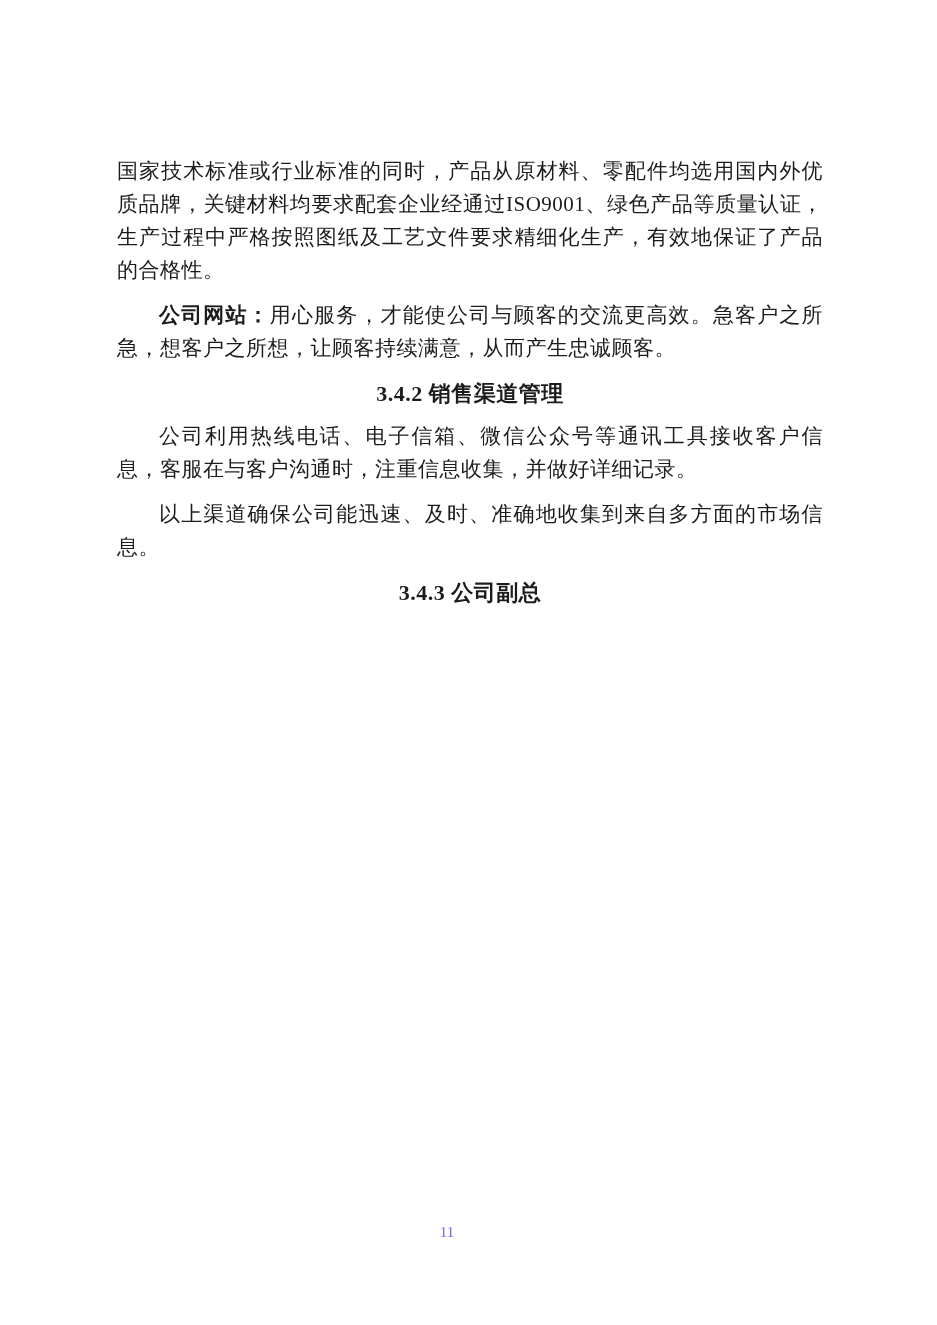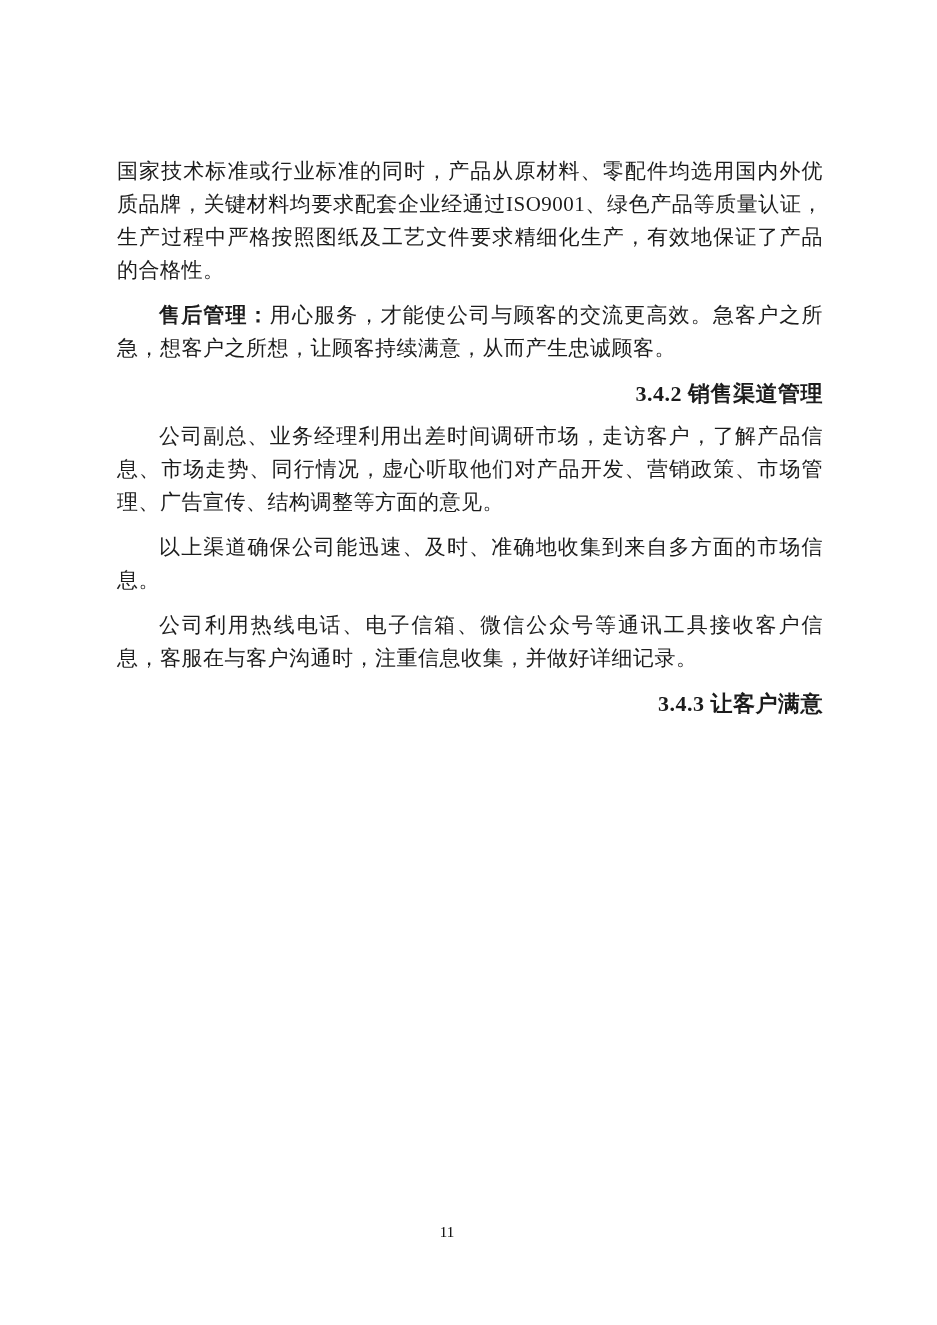--- a/index.html
+++ b/index.html
@@ -34,62 +34,59 @@
     text-indent: 0;
   }
   .para-label {
     font-weight: bold;
   }
   .section-heading {
     font-size: 22px;
     font-weight: bold;
     line-height: 33px;
     margin: 10px 0 10px 0;
-    text-align: right;
+    text-align: center;
   }
   .footer {
     position: absolute;
     left: 0;
     top: 1222px;
     width: 100%;
     text-align: center;
     font-size: 15px;
     line-height: 20px;
-    color: #000000;
+    color: #8b5cf6;
   }
 </style>
 </head>
 <body>
 
 <div class="page">
   <div class="content">
 
     <p class="no-indent">
       <span>国家技术标准或行业标准的同时，产品从原材料、零配件均选用国内外优质品牌，关键材料均要求配套企业经通过ISO9001、绿色产品等质量认证，生产过程中严格按照图纸及工艺文件要求精细化生产，有效地保证了产品的合格性。</span>
     </p>
 
 
     <p>
-      <span class="para-label">售后管理：</span><span>用心服务，才能使公司与顾客的交流更高效。急客户之所急，想客户之所想，让顾客持续满意，从而产生忠诚顾客。</span>
+      <span class="para-label">公司网站：</span><span>用心服务，才能使公司与顾客的交流更高效。急客户之所急，想客户之所想，让顾客持续满意，从而产生忠诚顾客。</span>
     </p>
 
     <h2 class="section-heading">3.4.2 销售渠道管理</h2>
 
 
+
     <p>
-      <span>公司副总、业务经理利用出差时间调研市场，走访客户，了解产品信息、市场走势、同行情况，虚心听取他们对产品开发、营销政策、市场管理、广告宣传、结构调整等方面的意见。</span>
+      <span>公司利用热线电话、电子信箱、微信公众号等通讯工具接收客户信息，客服在与客户沟通时，注重信息收集，并做好详细记录。</span>
     </p>
 
     <p>
       <span>以上渠道确保公司能迅速、及时、准确地收集到来自多方面的市场信息。</span>
     </p>
 
-    <p>
-      <span>公司利用热线电话、电子信箱、微信公众号等通讯工具接收客户信息，客服在与客户沟通时，注重信息收集，并做好详细记录。</span>
-    </p>
-
-    <h2 class="section-heading">3.4.3 让客户满意</h2>
+    <h2 class="section-heading">3.4.3 公司副总</h2>
 
 
   </div>
 
   <div class="footer">11</div>
 </div>
 
 </body></html>

